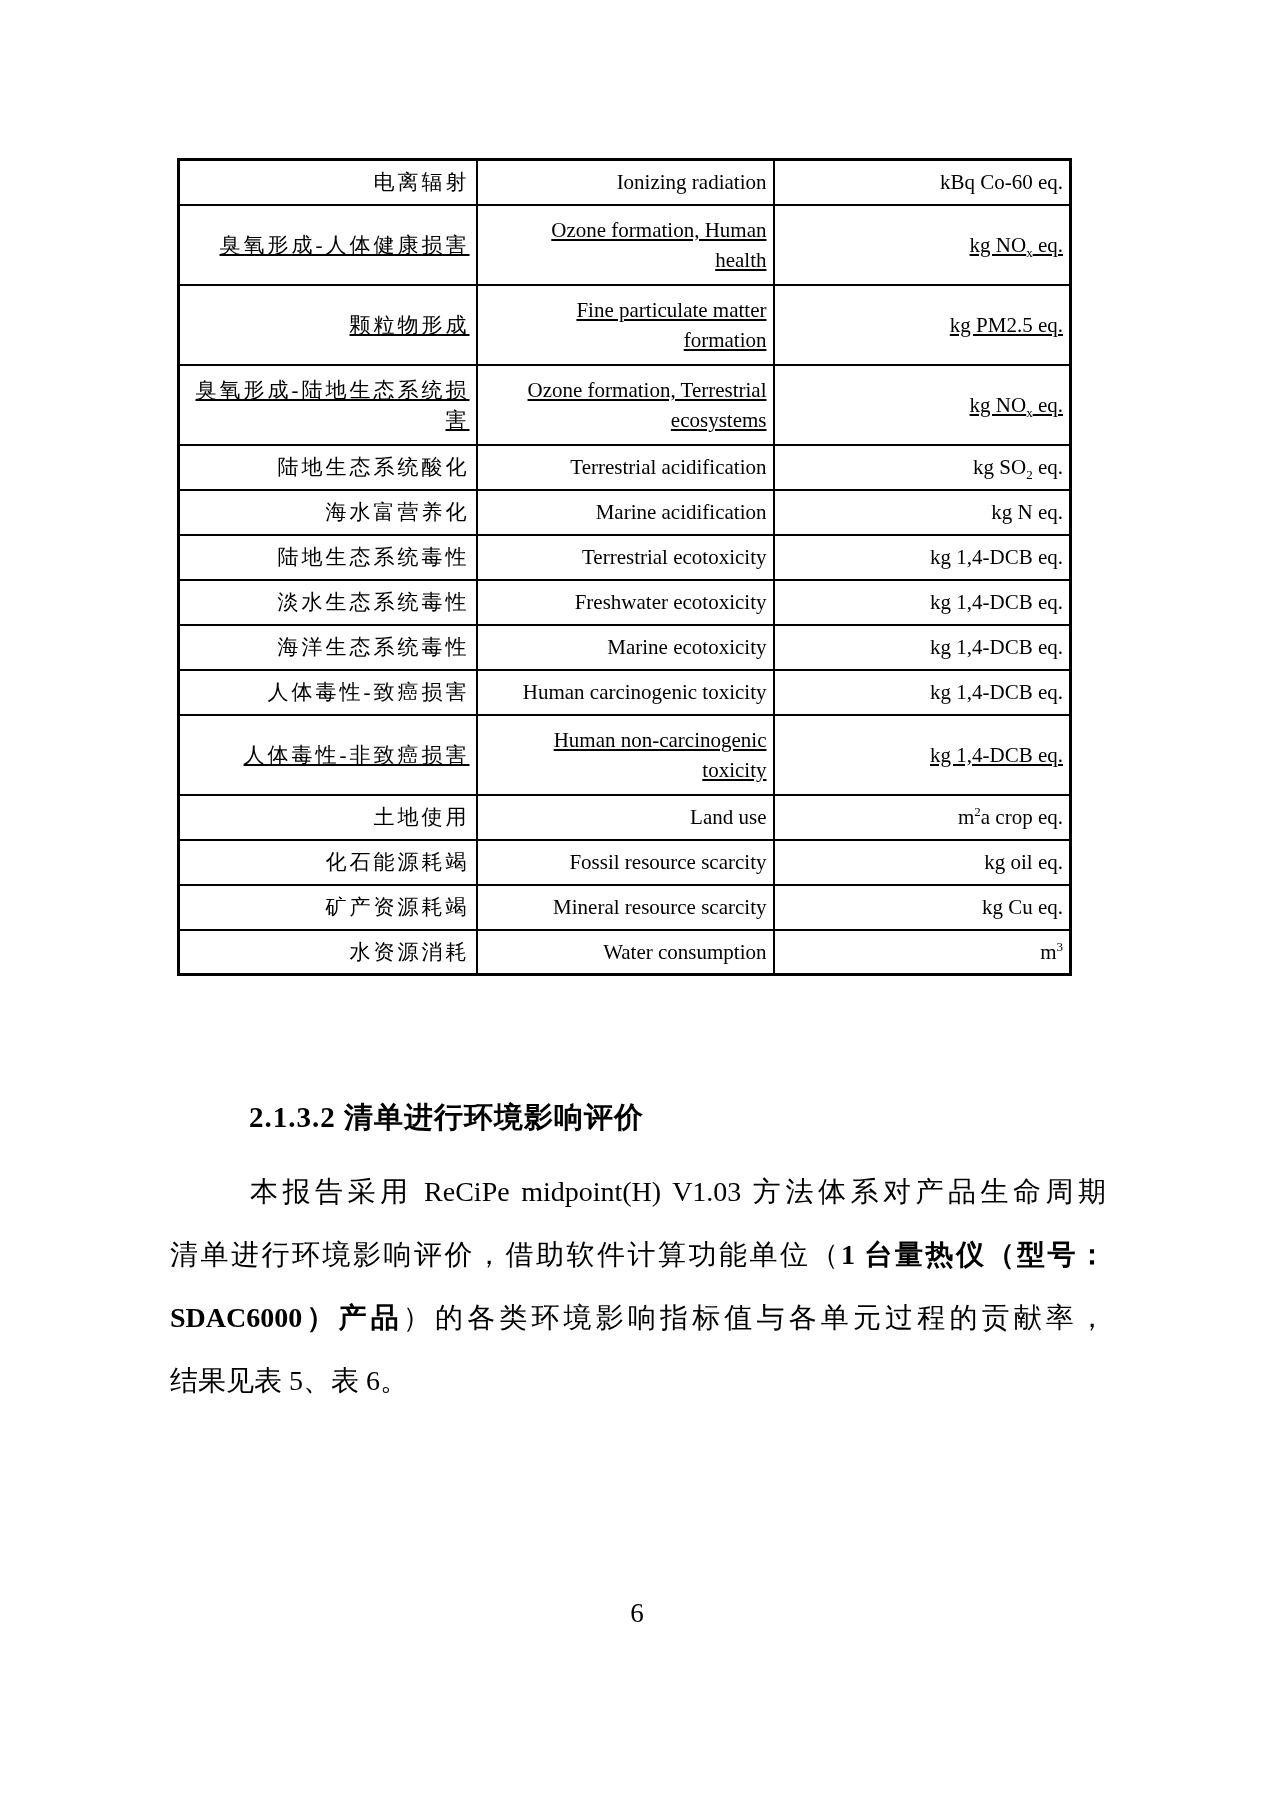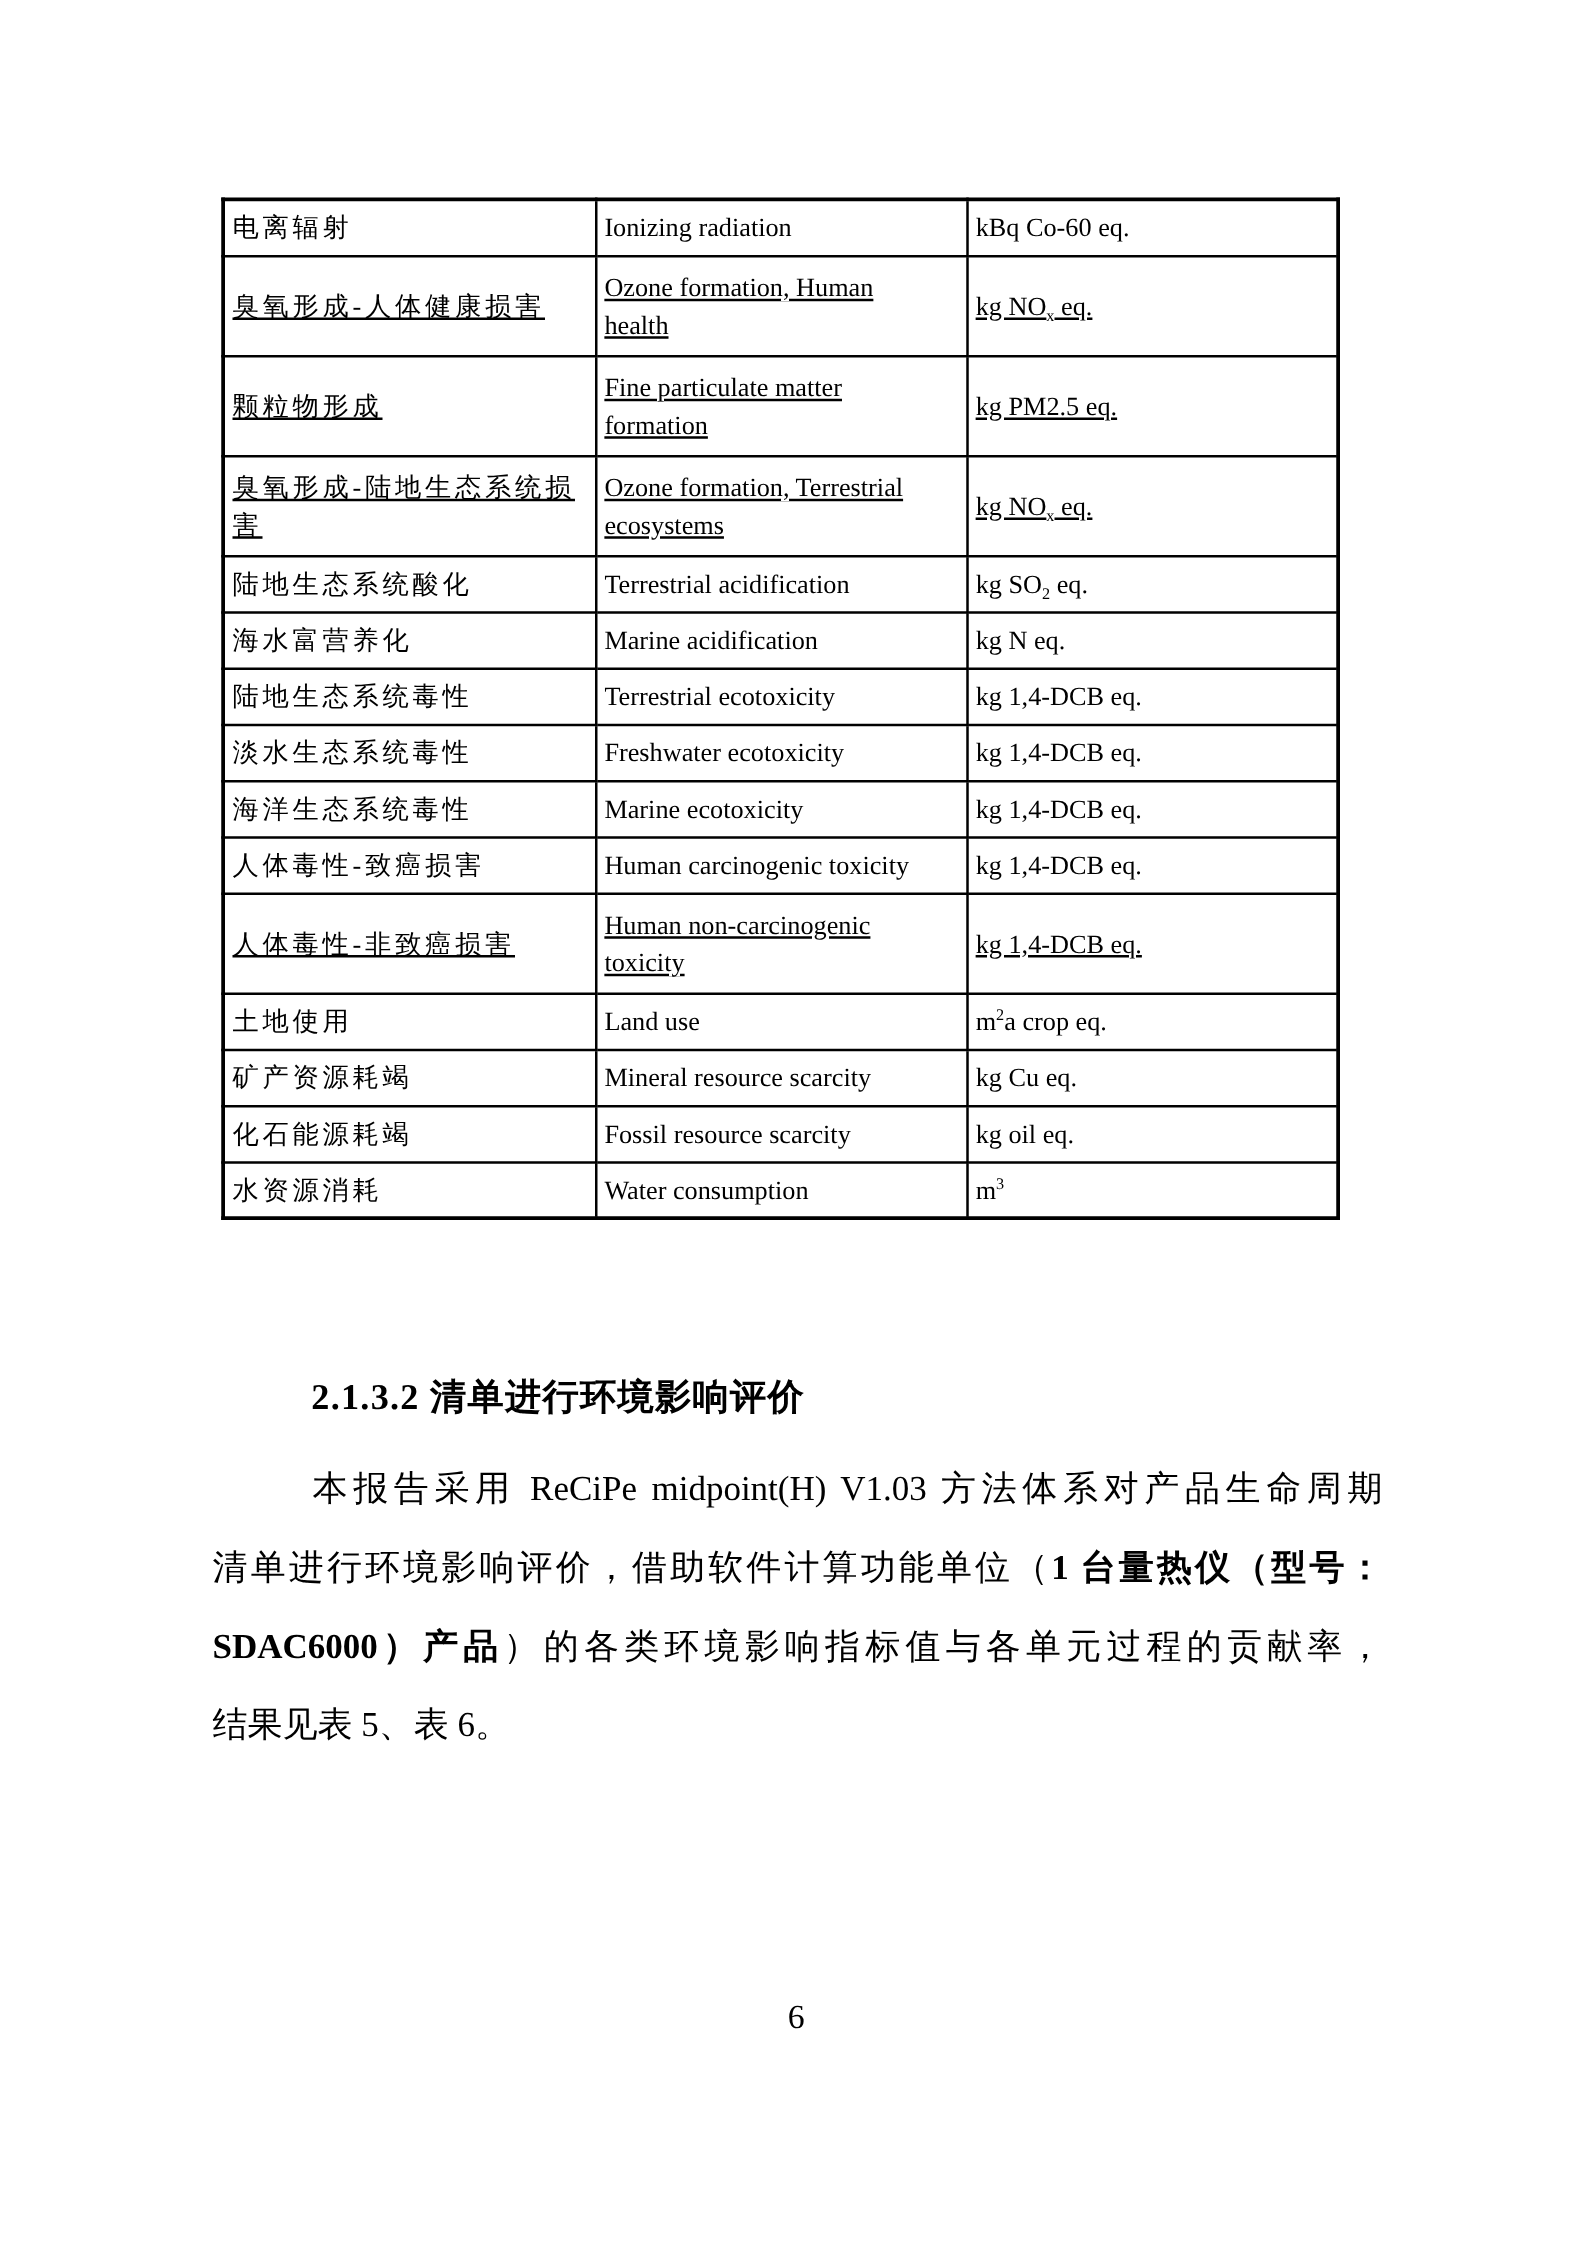--- a/index.html
+++ b/index.html
@@ -9,21 +9,21 @@
     font-family:"Liberation Serif","DejaVu Serif",serif; color:#000;
     overflow:hidden;
   }
   table.impact {
     position:absolute; left:177px; top:158px; width:892px;
     border-collapse:collapse; table-layout:fixed;
     border:3px solid #000;
   }
   table.impact td {
     border:2px solid #000;
-    text-align:left; vertical-align:middle;
+    text-align:right; vertical-align:middle;
     padding:2px 6px;
     font-size:21px; line-height:30px;
   }
   table.impact tr.s { height:45px; }
   table.impact tr.d { height:80px;text-decoration:underline; }
   td.cn { letter-spacing:3px; }
   td.unit sub { font-size:13px; line-height:0; }
   td.unit sup { font-size:13px; line-height:0; }
   .heading {
     position:absolute; left:170px; top:1098px; width:936px;
@@ -144,32 +144,32 @@
         <td class="unit"><span>kg 1,4-DCB eq.</span></td>
       </tr>
       <tr class="s">
         <td class="cn">土地使用</td>
         <td class="en">
             <div>Land use</div>
           </td>
         <td class="unit"><span>m</span><sup>2</sup><span>a crop eq.</span></td>
       </tr>
       <tr class="s">
+        <td class="cn">化石能源耗竭</td>
+        <td class="en">
+            <div>Fossil resource scarcity</div>
+          </td>
+        <td class="unit"><span>kg oil eq.</span></td>
+      </tr>
+      <tr class="s">
         <td class="cn">矿产资源耗竭</td>
         <td class="en">
             <div>Mineral resource scarcity</div>
           </td>
         <td class="unit"><span>kg Cu eq.</span></td>
-      </tr>
-      <tr class="s">
-        <td class="cn">化石能源耗竭</td>
-        <td class="en">
-            <div>Fossil resource scarcity</div>
-          </td>
-        <td class="unit"><span>kg oil eq.</span></td>
       </tr>
       <tr class="s">
         <td class="cn">水资源消耗</td>
         <td class="en">
             <div>Water consumption</div>
           </td>
         <td class="unit"><span>m</span><sup>3</sup><span></span></td>
       </tr>
     </tbody>
   </table>

